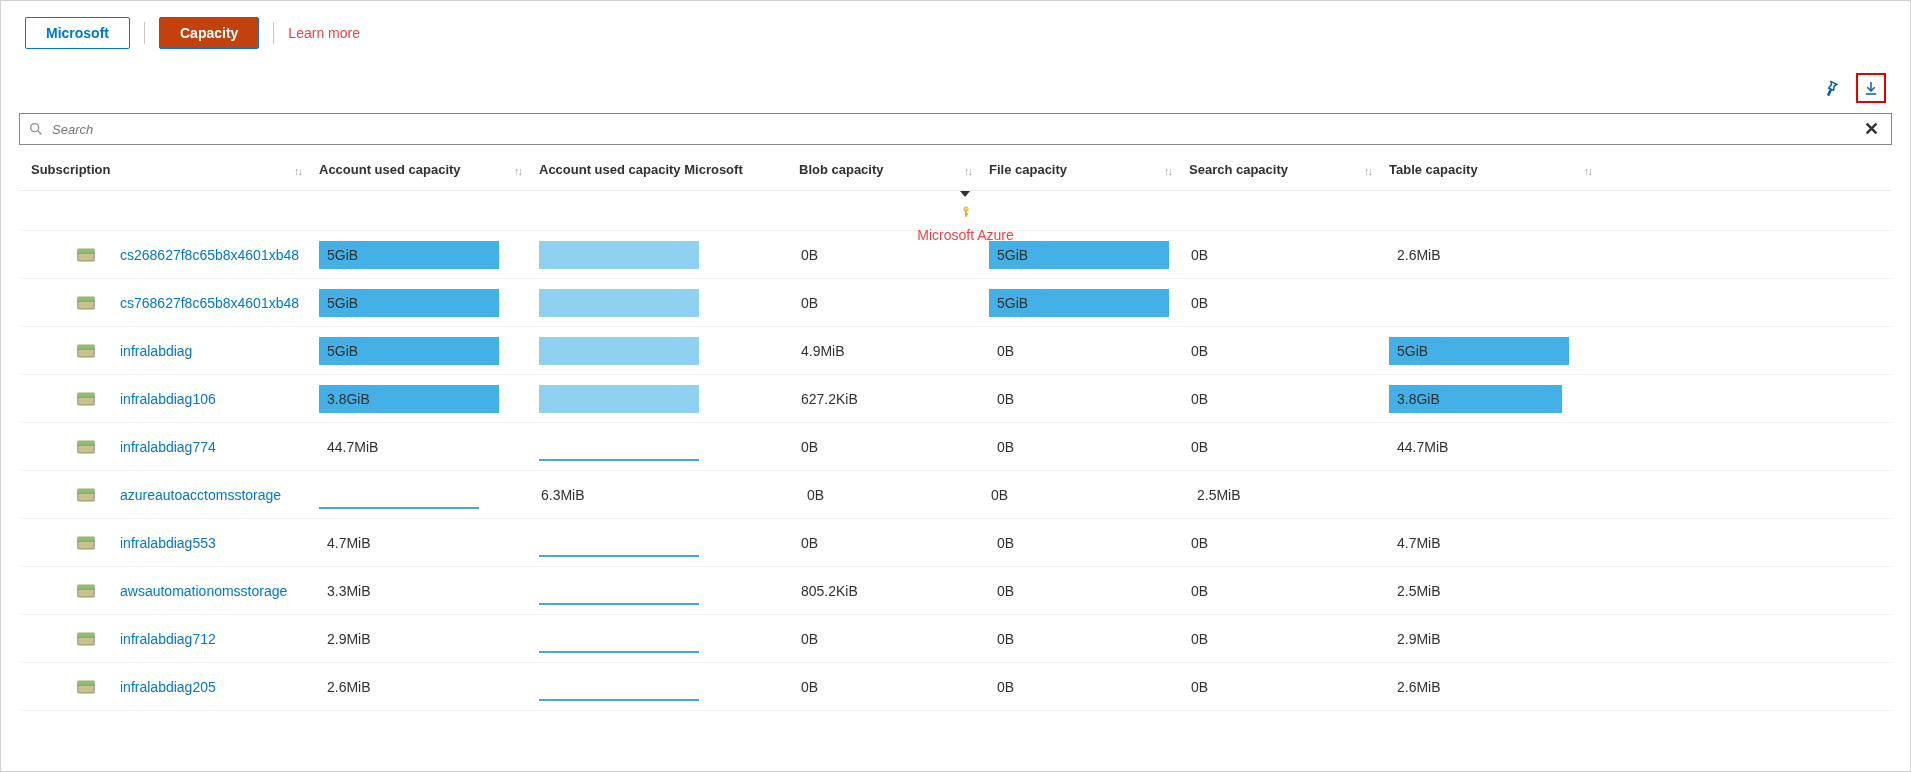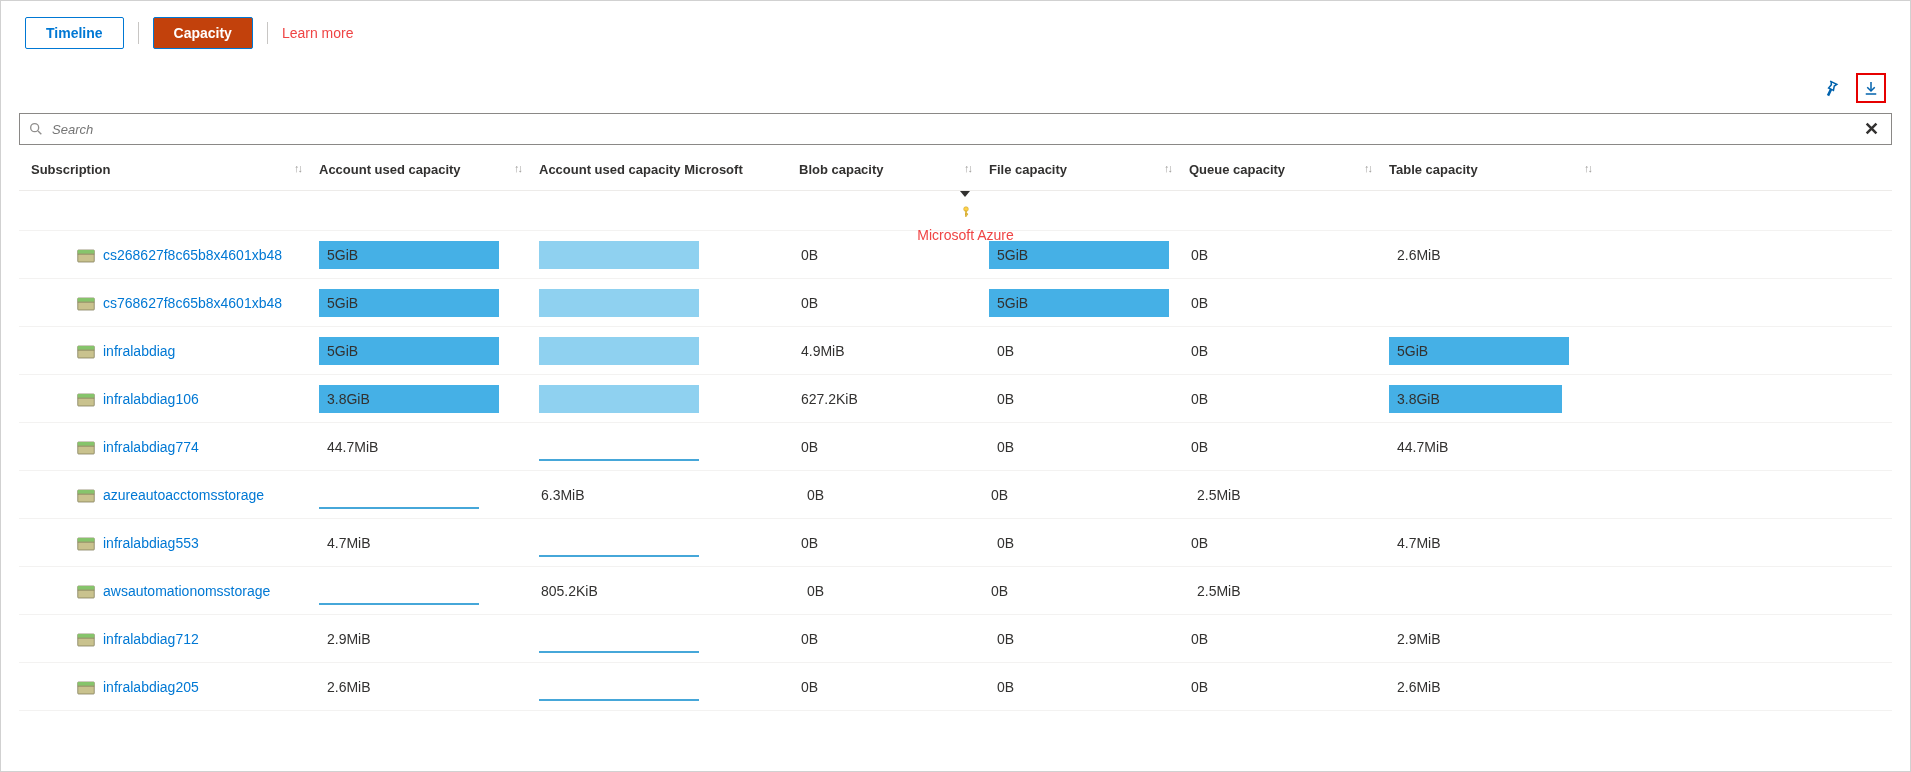--- a/index.html
+++ b/index.html
@@ -117,21 +117,21 @@
     display: grid;
     grid-template-columns: 300px 220px 260px 190px 200px 200px 220px;
     align-items: center;
   }
   .grid-head {
     border-bottom: 1px solid #edebe9;
     height: 42px;
   }
   .col-head {
     display: flex;
-    align-items: flex-start;
+    align-items: flex-end;
     justify-content: space-between;
     padding-right: 18px;
     font-weight: 600;
     font-size: 13px;
     cursor: pointer;
     white-space: nowrap;
   }
   .col-head.no-sort { cursor: default; }
   .sort-ic {
     font-size: 11px;
@@ -162,22 +162,22 @@
     margin-right: 2px;
   }
   .key-ic { width: 14px; height: 18px; }
 
   .grid-row {
     height: 48px;
     border-bottom: 1px solid #f3f2f1;
   }
   .name-cell {
     display: flex;
-    align-items: flex-end;
-    gap: 8px;
+    align-items: center;
+    gap: 25px;
     padding-left: 58px;
     font-size: 14px;
   }
   .name-cell a { color: #0078d4; text-decoration: none; }
   .disk-ic { width: 18px; height: 14px; flex: 0 0 auto; }
 
   .bar-cell {
     position: relative;
     height: 28px;
     width: 180px;
@@ -223,21 +223,21 @@
     font-size: 14px;
     padding-left: 2px;
   }
 </style>
 </head>
 <body>
 
 <div class="frame">
 
   <div class="tab-row">
-    <button class="tab-btn">Timeline</button>
+    <button class="tab-btn">Microsoft</button>
     <span class="vsep"></span>
     <button class="tab-btn active">Capacity</button>
     <span class="vsep"></span>
     <a class="link">Learn more</a>
   </div>
 
   <div class="action-bar">
     <span class="icon-btn">
       <svg viewBox="0 0 24 24" fill="none" stroke="currentColor" stroke-width="2">
         <path d="M14 3l7 7-4 1-3 5-2-2-6 6-1-1 6-6-2-2 5-3 1-4z" transform="rotate(-20 12 12)"></path>
@@ -276,21 +276,21 @@
       </div>
       <div class="col-head">
         <span>Blob capacity</span>
         <span class="sort-ic">↑↓</span>
       </div>
       <div class="col-head">
         <span>File capacity</span>
         <span class="sort-ic">↑↓</span>
       </div>
       <div class="col-head">
-        <span>Queue capacity</span>
+        <span>Search capacity</span>
         <span class="sort-ic">↑↓</span>
       </div>
       <div class="col-head">
         <span>Table capacity</span>
         <span class="sort-ic">↑↓</span>
       </div>
     </div>
 
     <div class="grid-sub">
       <div class="sub-cell">
@@ -557,20 +557,26 @@
         <div class="grid-row">
           <div class="name-cell">
             <svg class="disk-ic" viewBox="0 0 24 18">
               <rect x="1" y="1" width="22" height="16" rx="1" fill="#c9c28e" stroke="#7d7a56"></rect>
               <rect x="1" y="1" width="22" height="5" fill="#86c46b"></rect>
               <rect x="1" y="6" width="22" height="1" fill="#7d7a56"></rect>
             </svg>
             <a href="#">awsautomationomsstorage</a>
           </div>
           <div>
+            <div class="bar-cell">
+              <div class="bar-bg"></div>
+              <div class="bar-label">3.3MiB</div>
+            </div>
+          </div>
+          <div>
             <div class="spark-cell">
               <div class="spark-line" style="bottom:0"></div>
             </div>
           </div>
           <div class="plain-cell">805.2KiB</div>
           <div>
             <div class="bar-cell">
               <div class="bar-bg"></div>
               <div class="bar-label">0B</div>
             </div>

